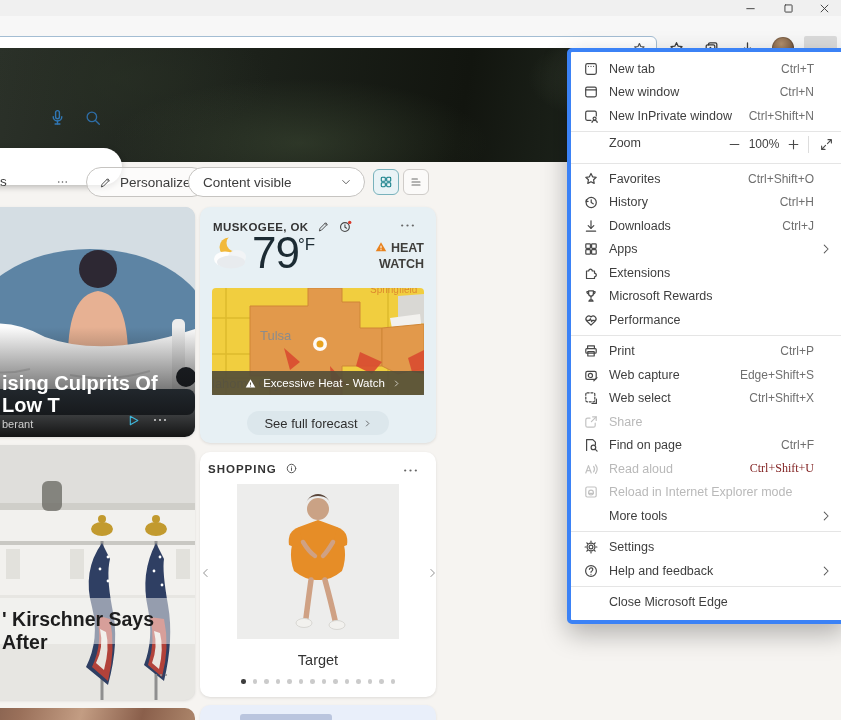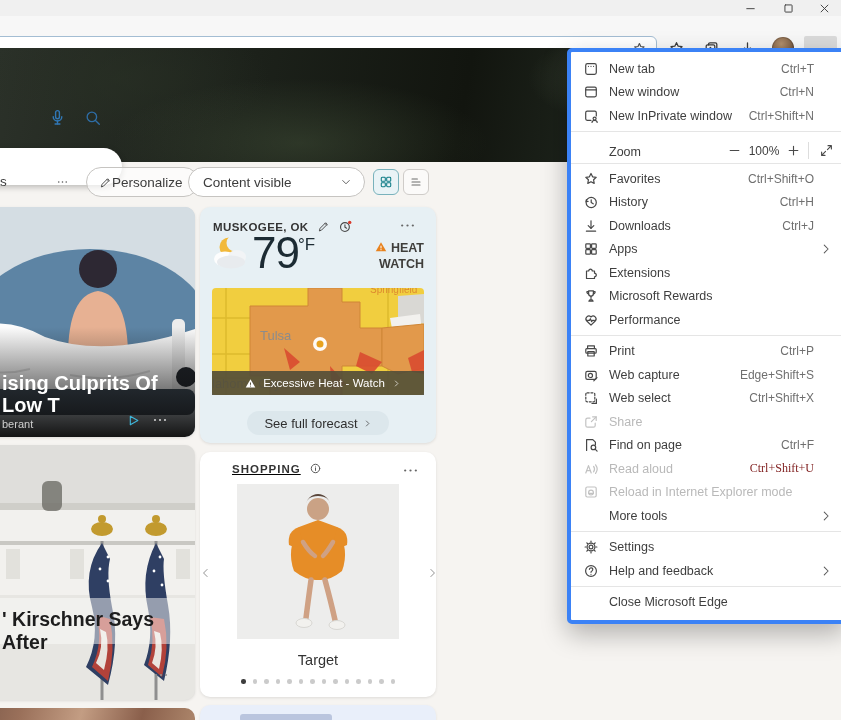--- a/index.html
+++ b/index.html
@@ -35,21 +35,21 @@
   #searchpill{left:-50px;top:100px;width:172px;height:37px;background:#fff;border-radius:19px;
     box-shadow:0 2px 6px rgba(0,0,0,.25);}
   #mic-ic{left:48px;top:108px;width:19px;height:19px;color:#3077b5;}
   #search-ic{left:84px;top:109px;width:18px;height:18px;color:#2e6da5;}
 
   
   #tab-tail{left:0px;top:174px;font-size:13.5px;color:#3c3c3c;}
   #feed-dots{left:53px;top:176px;width:19px;height:12px;color:#555;}
   .pill{height:30px;border:1px solid #c6c4c1;border-radius:16px;display:flex;align-items:center;
     font-size:13.5px;color:#3c3c3c;box-sizing:border-box;background:rgba(255,255,255,.65);}
-  #personalize{left:86px;top:167px;padding:0 15px 0 12px;}
+  #personalize{left:86px;top:167px;padding:0 15px 0 12px;gap:8px;}
   #personalize .ic{width:13px;height:13px;color:#4a4a4a;}
   #content-visible{left:188px;top:167px;width:177px;background:#fff;padding:0 12px 0 14px;justify-content:space-between;}
   #content-visible .ic{width:12px;height:12px;color:#555;}
   .viewbtn{top:169px;width:26px;height:26px;border-radius:6px;box-sizing:border-box;
     display:flex;align-items:center;justify-content:center;}
   #grid-btn{left:373px;background:#e9f3f6;border:1px solid #79b2bc;}
   #grid-btn .ic{width:14px;height:14px;color:#0d7b85;}
   #list-btn{left:403px;background:#fbfaf9;border:1px solid #cfccc9;}
   #list-btn .ic{width:14px;height:14px;color:#6d6d6d;}
 
@@ -84,21 +84,21 @@
   #weather .banner{position:absolute;left:12px;top:164px;width:212px;height:24px;background:rgba(84,78,56,.92);
     display:flex;align-items:center;gap:7px;padding-left:10px;box-sizing:border-box;color:#fff;font-size:11.5px;justify-content:center;}
   #weather .banner .warn{width:11px;height:11px;}
   #weather .banner .chev{width:9px;height:9px;color:#fff;}
   #weather .cta{position:absolute;left:47px;top:204px;width:142px;height:24px;background:#dce7ec;border-radius:12px;
     display:flex;align-items:center;justify-content:center;gap:5px;font-size:13px;color:#2f2f2f;}
   #weather .cta .ic{width:9px;height:9px;color:#2f2f2f;}
 
   
   #shopping{left:200px;top:452px;width:236px;height:245px;background:#fff;}
-  #shopping .hdr{position:absolute;left:32px;top:10px;display:flex;align-items:center;gap:8px;text-decoration:underline;}
+  #shopping .hdr{position:absolute;left:8px;top:10px;display:flex;align-items:center;gap:8px;}
   #shopping .lbl{font-size:11.5px;font-weight:bold;letter-spacing:1px;color:#333;}
   #shopping .hdr .ic{width:13px;height:13px;color:#555;}
   #shopping .hdots{position:absolute;left:202px;top:10px;width:17px;height:17px;color:#666;}
   #shop-img{position:absolute;left:37px;top:32px;width:162px;height:155px;background:#ededec;}
   #shopping .store{position:absolute;left:0;top:200px;width:236px;text-align:center;font-size:14.5px;color:#333;}
   #shop-dots{position:absolute;left:0;top:227px;width:236px;display:flex;justify-content:center;gap:7px;}
   #shop-dots i{width:4.5px;height:4.5px;border-radius:50%;background:#cbcbcb;}
   #shop-dots i.on{background:#3d3d3d;}
   .carr{top:562px;width:13px;height:22px;color:#8f8f8f;}
 
@@ -114,21 +114,21 @@
     font-size:12.5px;color:#3e3e3e;white-space:nowrap;}
   .mi-icon{width:16px;height:16px;margin-right:10px;color:#474747;flex:none;}
   .mi-label{flex:1;overflow:hidden;}
   .mi-short{color:#6f6f6f;font-size:12px;margin-left:12px;}
   .mi-chev{position:absolute;right:9px;width:14px;height:14px;color:#5a5a5a;}
   .menu-row.disabled{color:#b9b9b9;}
   .menu-row.disabled .mi-icon,.menu-row.disabled .mi-chev{color:#c2c2c2;}
   .menu-row.disabled .mi-short{color:#7f1d1d;font-family:Liberation Serif, serif;}
   .menu-div{height:1px;background:#e5e5e5;margin:3.5px 0;}
   
-  #zoom-row{display:flex;align-items:flex-end;height:23.5px;padding:0 8px 0 12px;font-size:12.5px;color:#3e3e3e;}
+  #zoom-row{display:flex;align-items:flex-start;height:23.5px;padding:0 8px 0 12px;font-size:12.5px;color:#3e3e3e;}
   #zoom-row .zlabel{margin-left:26px;}
   #zoom-row .zctl{margin-left:auto;display:flex;align-items:center;}
   #zoom-row .zbtn{width:15px;height:15px;color:#4a4a4a;}
   #zoom-row .zval{width:44px;text-align:center;font-size:12px;color:#3e3e3e;}
   #zoom-row .zsep{width:1px;height:17px;background:#ddd;margin:0 7px;}
   #zoom-row .zfull{width:15px;height:15px;color:#4a4a4a;margin-left:3px;}
 </style>
 </head>
 <body>
 

